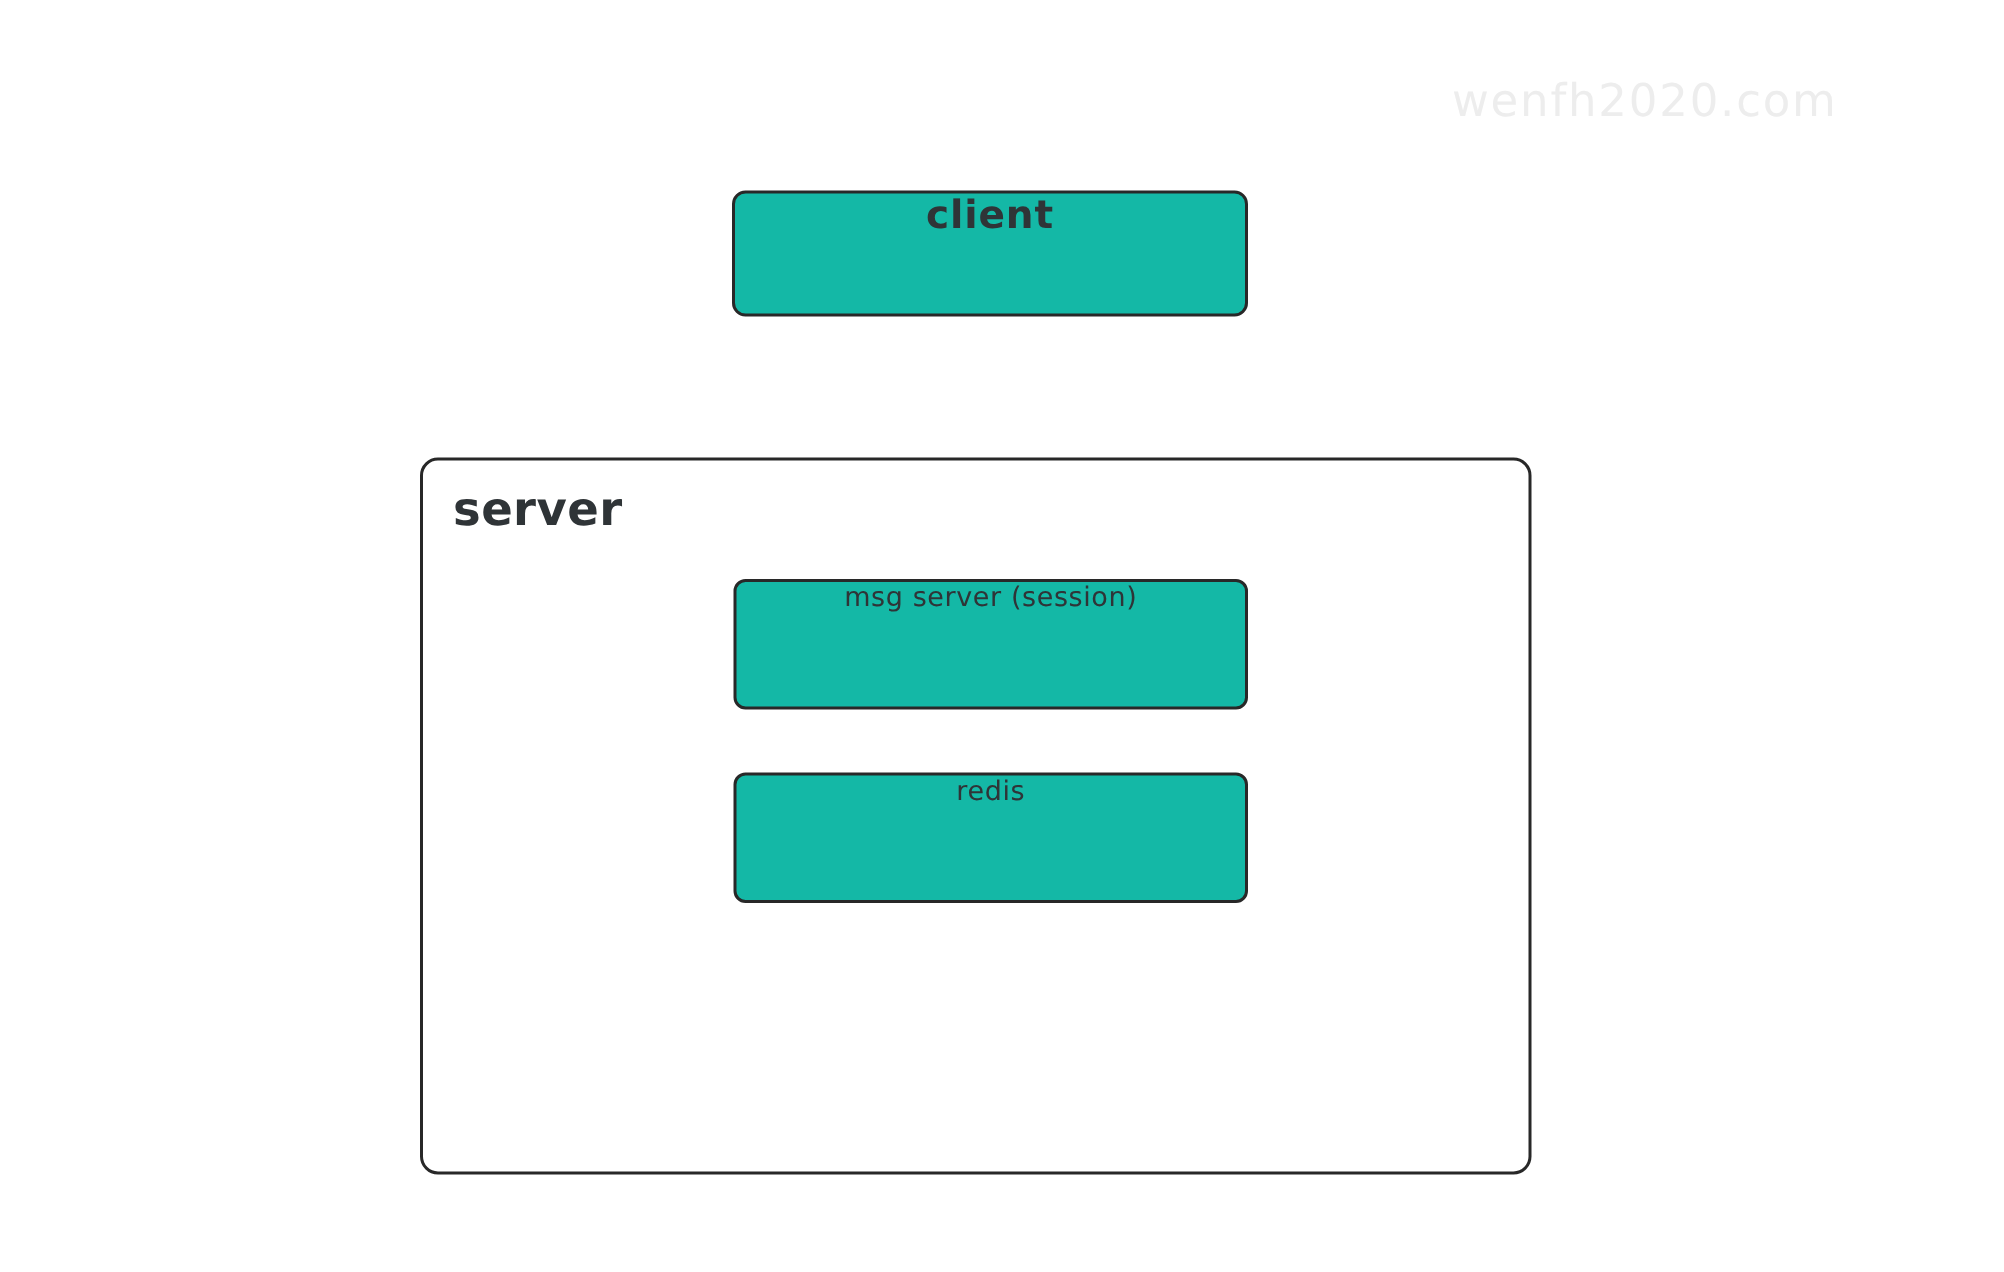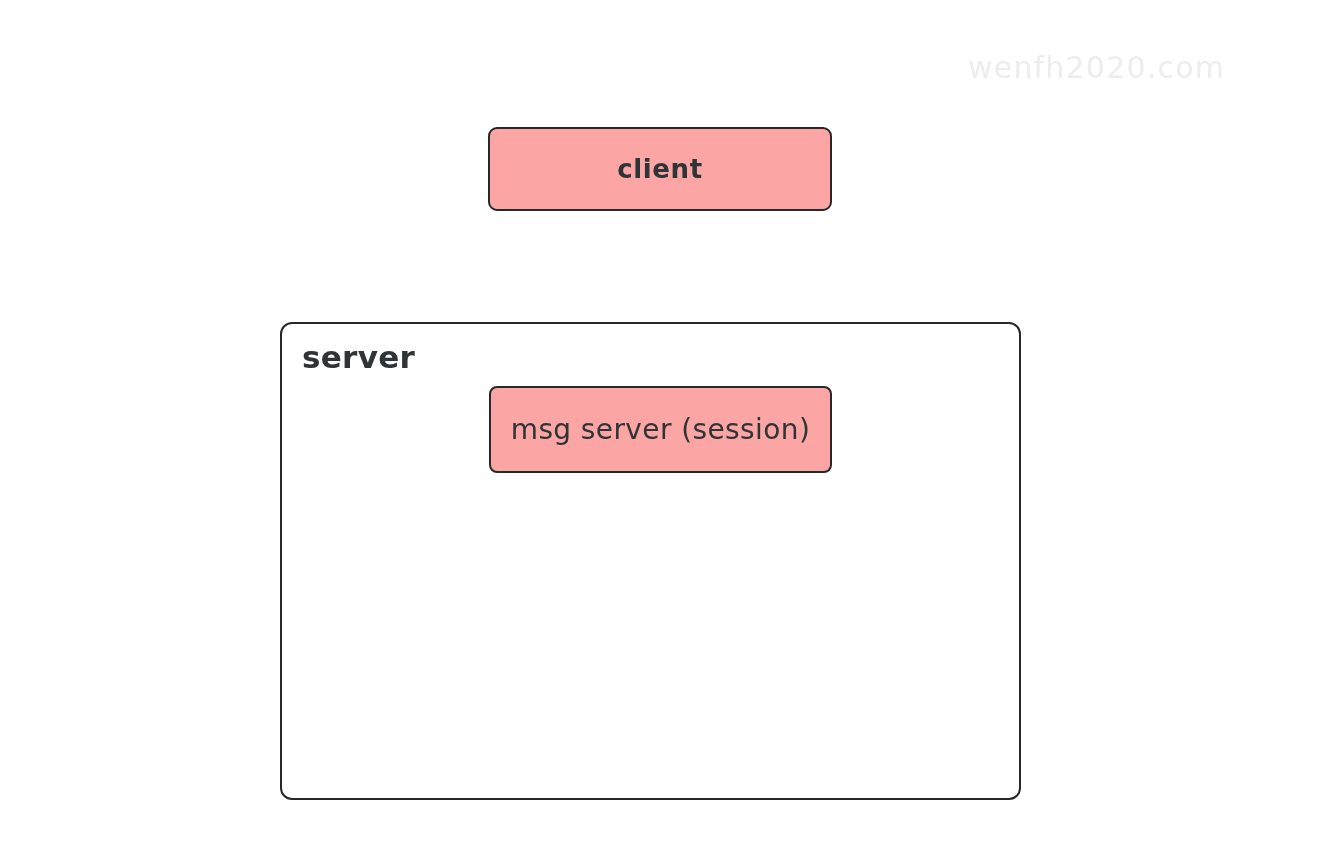--- a/index.html
+++ b/index.html
@@ -35,30 +35,30 @@
     letter-spacing: 1.2px;
     color: #ededed;
     white-space: nowrap;
     user-select: none;
   }
 
   
   .node {
     position: absolute;
     box-sizing: border-box;
-    background: #fca5a5;
+    background: #14b8a6;
     border: 2.4px solid #282828;
     border-radius: 8px;
     display: flex;
-    align-items: center;
+    align-items: flex-start;
     justify-content: center;
   }
   .node .node-label {
     font-family: "DejaVu Sans", sans-serif;
-    font-size: 28px;
+    font-size: 18px;
     color: #2f3437;
     letter-spacing: 0.4px;
     white-space: nowrap;
   }
 
   
   #node-client {
     left: 488px;
     top: 127px;
     width: 344px;
@@ -69,21 +69,21 @@
     font-size: 26px;
     font-weight: bold;
     letter-spacing: 0.6px;
   }
 
   
   #group-server {
     position: absolute;
     box-sizing: border-box;
     left: 280px;
-    top: 322px;
+    top: 305px;
     width: 741px;
     height: 478px;
     background: #ffffff;
     border: 2.6px solid #282828;
     border-radius: 12px;
     text-decoration: underline;
   }
   #group-server-title {
     position: absolute;
     left: 20px;
@@ -128,15 +128,18 @@
   </div>
 
   <div id="group-server">
     <div id="group-server-title">server</div>
   </div>
 
   <div class="node" id="node-msg-server">
     <span class="node-label">msg server (session)</span>
   </div>
 
+  <div class="node" id="node-redis">
+    <span class="node-label">redis</span>
+  </div>
 
 
 </div>
 
 </body></html>

